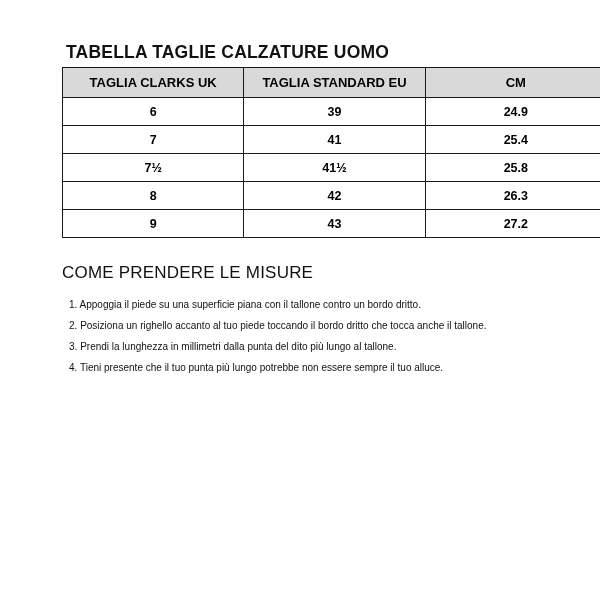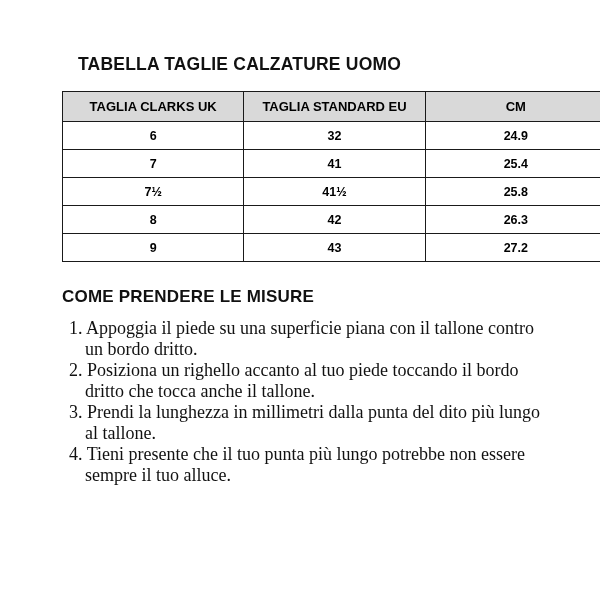--- a/index.html
+++ b/index.html
@@ -6,21 +6,21 @@
   body {
     width: 600px; height: 600px;
     background: #ffffff;
     color: #000000;
     font-family: "Liberation Sans", "DejaVu Sans", sans-serif;
     overflow: hidden;
   }
   .page { padding: 38px 58px 0 62px; }
 
   .page-title {
-    margin: 16px;
+    margin: 4px;
     font-size: 17.5px;
     font-weight: bold;
     letter-spacing: 0.2px;
     color: #111111;
   }
 
   table.size-table {
     border-collapse: collapse;
     width: 545px;
     margin-top: 0;
@@ -42,40 +42,39 @@
     font-size: 12.5px;
     font-weight: bold;
     text-align: center;
     vertical-align: middle;
     padding: 0;
   }
 
   .section-title {
     margin: 25px 0 0 0;
     font-size: 17px;
-    font-weight: bold;
+    font-weight: normal;
     letter-spacing: 0.2px;
     color: #111111;
   }
 
   ol.instructions {
     list-style: none;
     counter-reset: step;
     margin: 11px 0 0 0;
     padding: 0 0 0 7px;
     width: 476px;
   }
   ol.instructions li {
     counter-increment: step;
-    font-size: 18px;
+    font-size: 10px;
     line-height: 21px;
     padding-left: 16px;
     text-indent: -16px;
     color: #111111;
-    font-family: Liberation Serif, serif;
   }
   ol.instructions li::before {
     content: counter(step) ". ";
   }
 </style>
 </head>
 <body>
 
 <div class="page">
 
@@ -85,21 +84,21 @@
     <thead>
       <tr>
           <th>TAGLIA CLARKS UK</th>
           <th>TAGLIA STANDARD EU</th>
           <th>CM</th>
         </tr>
     </thead>
     <tbody>
         <tr>
           <td>6</td>
-          <td>32</td>
+          <td>39</td>
           <td>24.9</td>
         </tr>
         <tr>
           <td>7</td>
           <td>41</td>
           <td>25.4</td>
         </tr>
         <tr>
           <td>7½</td>
           <td>41½</td>

